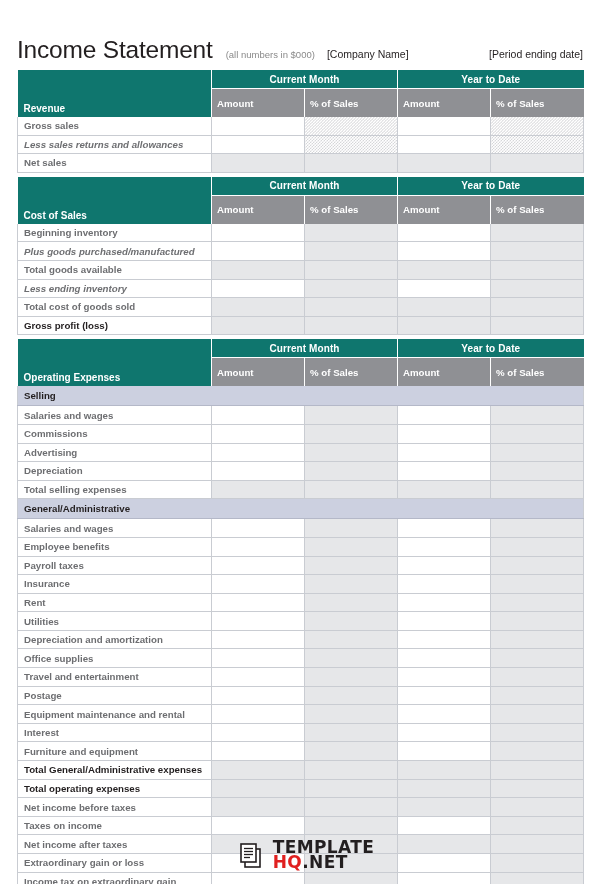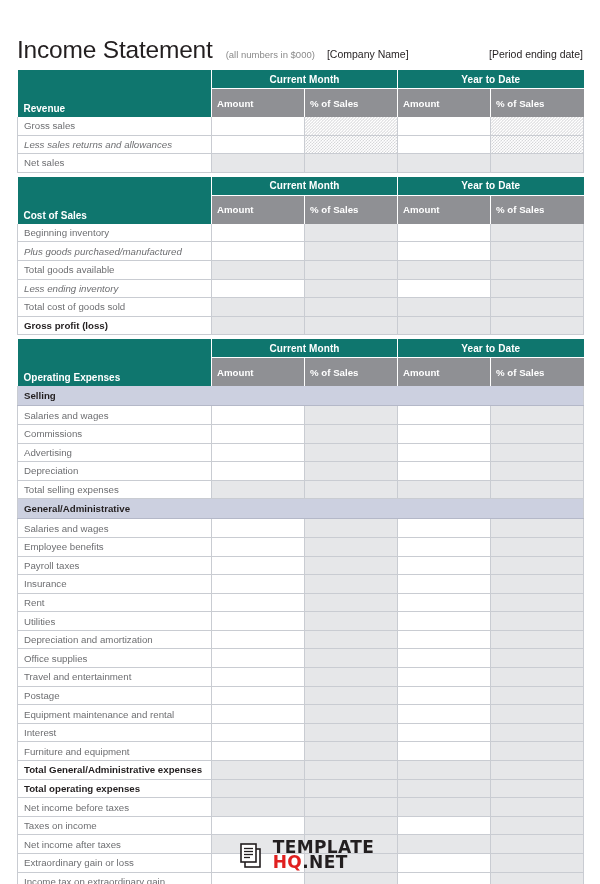--- a/index.html
+++ b/index.html
@@ -113,20 +113,21 @@
     height: 17.6px;
     border-bottom: 1px solid #c9ccd2;
     border-right: 1px solid #c9ccd2;
   }
   tr.row td.label {
     padding-left: 6px;
     color: #6d6e71;
     border-left: 1px solid #c9ccd2;
     white-space: nowrap;
     overflow: hidden;
+    font-weight: bold;
   }
   tr.row td.cell { background: #ffffff; }
   tr.row td.cell-last { border-right: 1px solid #c9ccd2; }
 
   tr.row.italic td.label { font-style: italic; }
   tr.row.bold td.label { font-weight: bold; color: #231f20; }
 
   
   td.fill-gray  { background: #e6e7e9 !important; }
   td.fill-white { background: #ffffff !important; }

